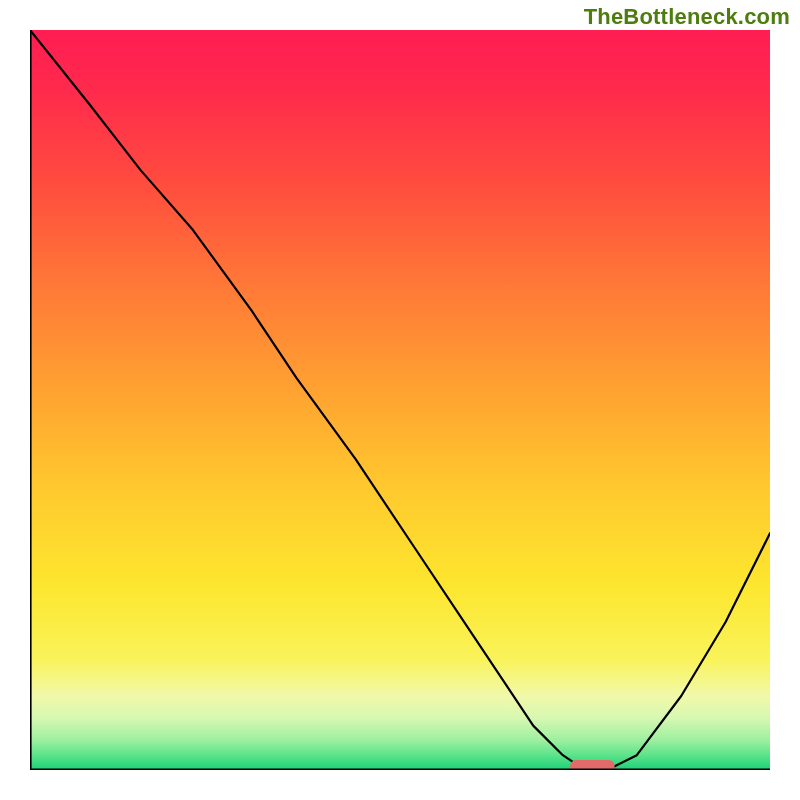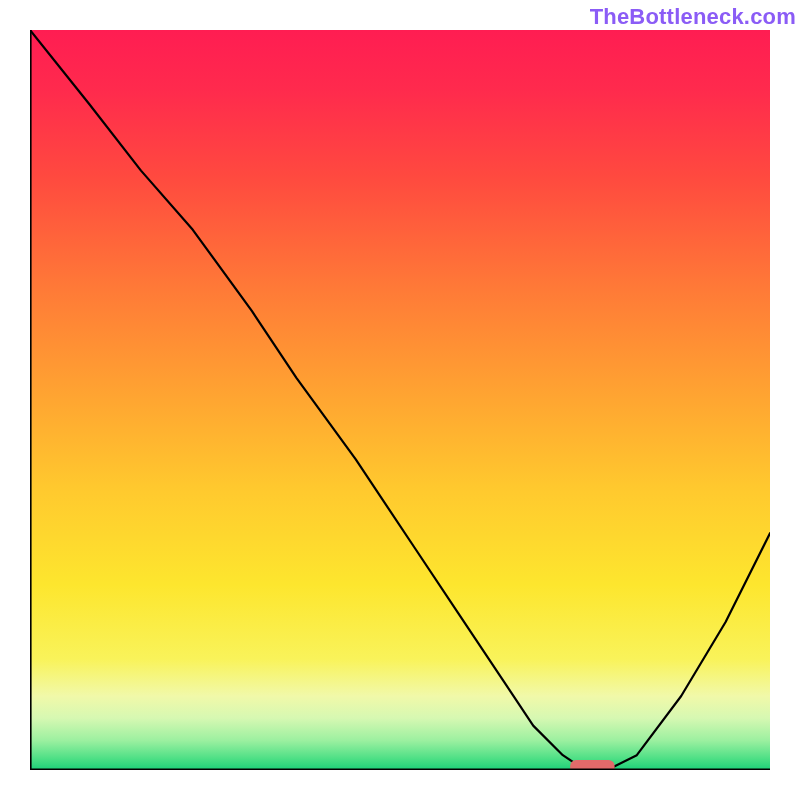--- a/index.html
+++ b/index.html
@@ -11,25 +11,25 @@
     font-family: Arial, Helvetica, sans-serif;
   }
   .wrap {
     position: relative;
     width: 800px;
     height: 800px;
   }
   .watermark {
     position: absolute;
     top: 4px;
-    right: 4px;
+    right: 10px;
     font-size: 22px;
     font-weight: 600;
     letter-spacing: 0.2px;
-    color: #8b5cf6;
+    color: #4d7c0f;
     z-index: 5;
   }
   .plot-area {
     position: absolute;
     left: 30px;
     top: 30px;
     width: 740px;
     height: 740px;
   }
   .plot-area svg {

